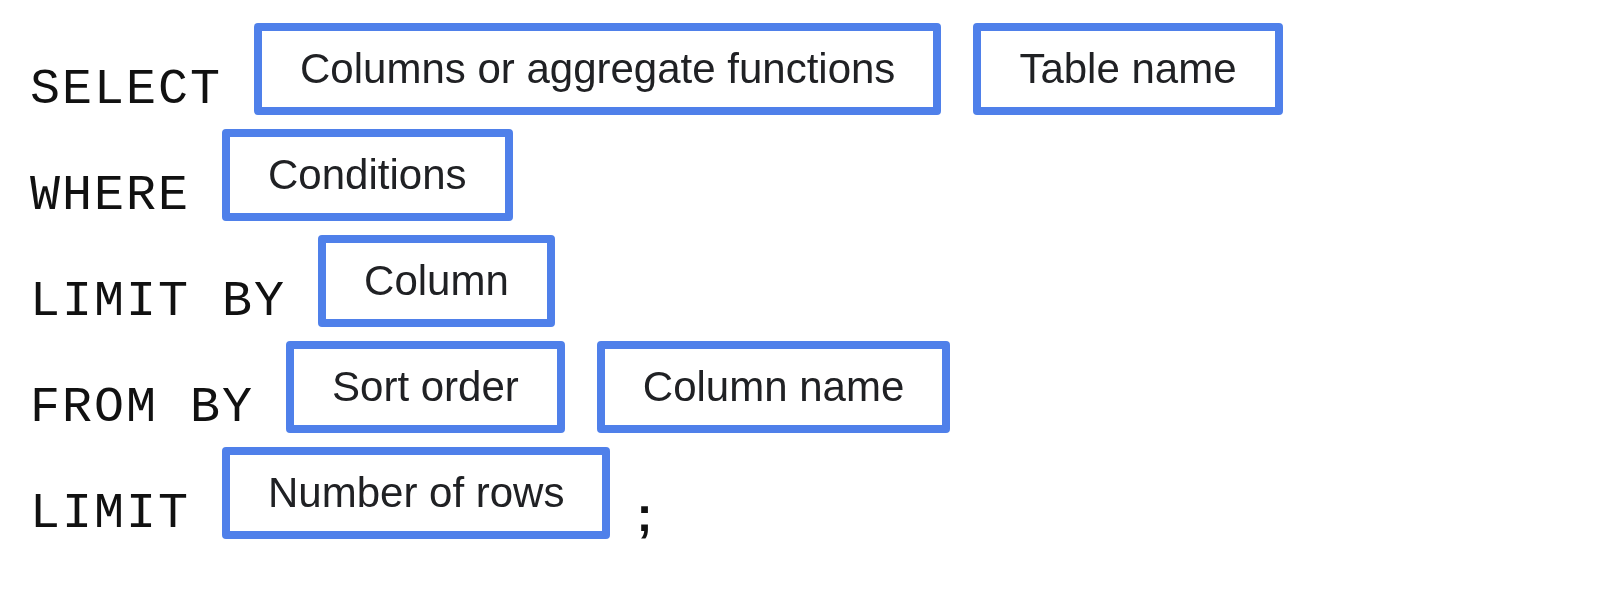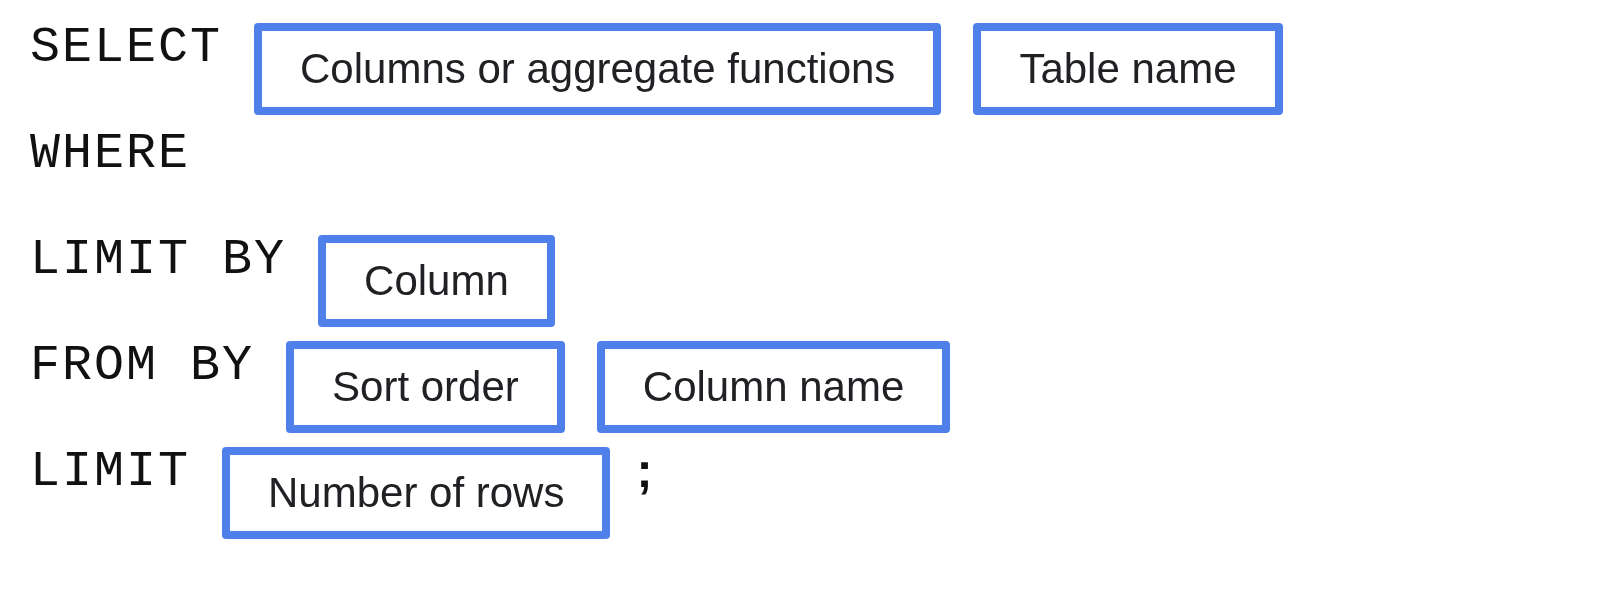--- a/index.html
+++ b/index.html
@@ -21,21 +21,21 @@
     background: var(--background);
     padding: 23px 0 0 30px;
     display: flex;
     flex-direction: column;
     gap: 14px;
     overflow: hidden;
     font-family: "Liberation Sans", "DejaVu Sans", sans-serif;
   }
   .row {
     display: flex;
-    align-items: flex-start;
+    align-items: flex-end;
     gap: 32px;
     height: 92px;
     flex: 0 0 auto;
     white-space: nowrap;
   }
   .kw {
     font-family: "Liberation Mono", "DejaVu Sans Mono", monospace;
     font-size: 50px;
     font-weight: 400;
     color: var(--keyword);
@@ -72,20 +72,21 @@
 <div class="canvas">
 
   <div class="row">
     <span class="kw">SELECT</span>
     <span class="box">Columns or aggregate functions</span>
     <span class="box">Table name</span>
   </div>
 
   <div class="row">
     <span class="kw">WHERE</span>
+    <span class="box">Conditions</span>
   </div>
 
   <div class="row">
     <span class="kw">LIMIT BY</span>
     <span class="box">Column</span>
   </div>
 
   <div class="row">
     <span class="kw">FROM BY</span>
     <span class="box">Sort order</span>

